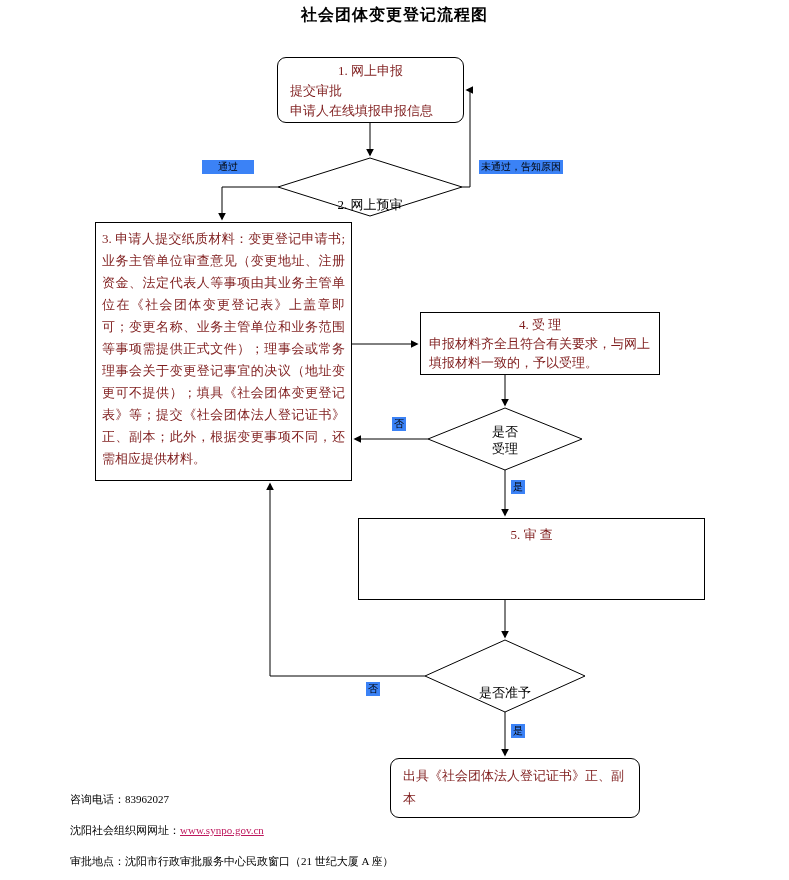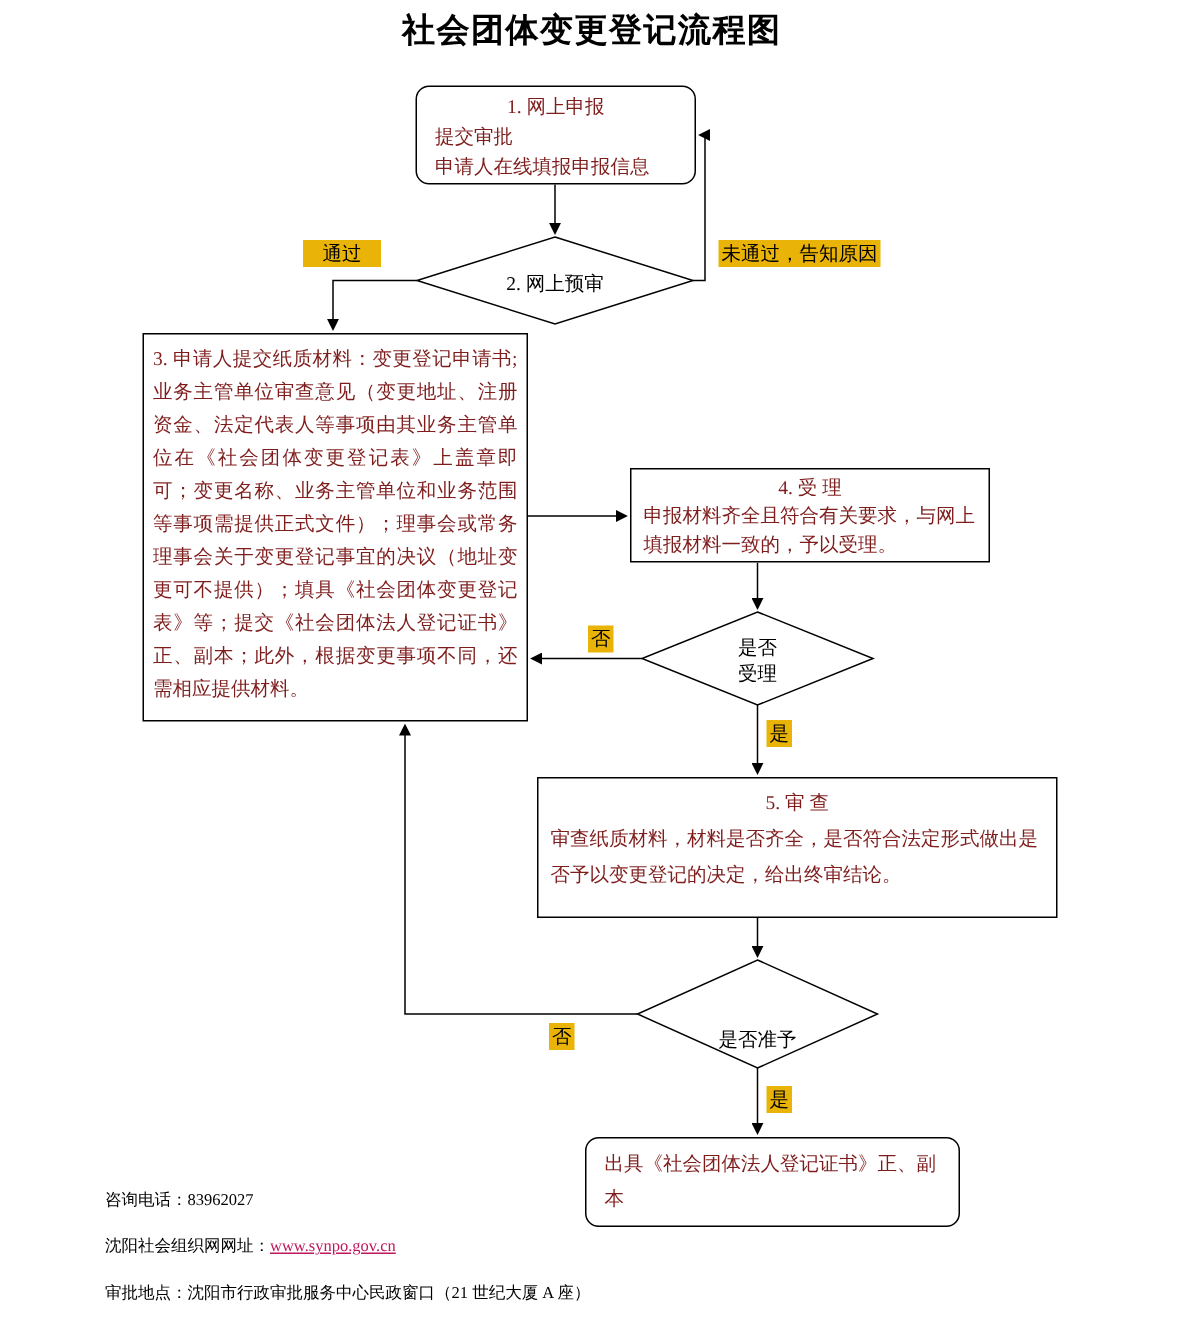--- a/index.html
+++ b/index.html
@@ -13,59 +13,59 @@
     width: 789px;
     height: 880px;
     background: #fff;
     overflow: hidden;
   }
   .title {
     position: absolute;
     top: 5px; left: 0;
     width: 100%;
     text-align: center;
-    font-size: 22px;
+    font-size: 16px;
     font-weight: bold;
     letter-spacing: 1px;
   }
   .svg-layer { position: absolute; left: 0; top: 0; }
   .node {
     position: absolute;
     border: 1px solid #000;
     background: #fff;
     font-size: 13px;
     color: #7f1d1d;
   }
   .rounded { border-radius: 9px; }
   .node .center-line { text-align: center; }
   .box1 { left: 277px; top: 57px; width: 187px; height: 66px; padding-top: 3px; line-height: 20px; }
   .box1 .indent { padding-left: 12px; }
   .box3 {
     left: 95px; top: 222px; width: 257px; height: 259px;
     padding: 5px 6px; line-height: 22px; text-align: justify;
   }
   .box4 { left: 420px; top: 312px; width: 240px; height: 63px; padding: 2px 8px; line-height: 19px; }
-  .box5 { left: 358px; top: 518px; width: 347px; height: 94px; padding: 4px 8px; line-height: 24px; }
+  .box5 { left: 358px; top: 518px; width: 347px; height: 82px; padding: 4px 8px; line-height: 24px; }
   .boxF { left: 390px; top: 758px; width: 250px; height: 60px; padding: 5px 12px; line-height: 23px; }
   .dtext {
     position: absolute;
     text-align: center;
     font-size: 13px;
     line-height: 17px;
     color: #000;
   }
-  .d2 { left: 290px; top: 180px; width: 160px; }
+  .d2 { left: 290px; top: 196px; width: 160px; }
   .dAccept { left: 455px; top: 423px; width: 100px; }
   .dApprove { left: 445px; top: 668px; width: 120px; margin-top: 16px; }
   .elabel {
     position: absolute;
-    font-size: 13px;
+    font-size: 10px;
     white-space: nowrap;
     color: #000;
-    background: #eab308;
+    background: #3b82f6;
     padding: 0 2px;
   }
   .lbl-pass { left: 202px; top: 160px; width: 52px; text-align: center; }
   .lbl-fail { left: 479px; top: 160px; }
   .lbl-accept-no { left: 392px; top: 417px; }
   .lbl-accept-yes { left: 511px; top: 480px; }
   .lbl-approve-no { left: 366px; top: 682px; }
   .lbl-approve-yes { left: 511px; top: 724px; }
   .footer-line {
     position: absolute;
@@ -128,21 +128,20 @@
     <div>申报材料齐全且符合有关要求，与网上填报材料一致的，予以受理。</div>
   </div>
 
   <div class="dtext dAccept">
     <div>是否</div>
     <div>受理</div>
   </div>
 
   <div class="node box5">
     <div class="center-line">5. 审  查</div>
-    <div>审查纸质材料，材料是否齐全，是否符合法定形式做出是否予以变更登记的决定，给出终审结论。</div>
   </div>
 
   <div class="dtext dApprove">是否准予</div>
 
   <div class="node boxF rounded">
     <span>出具《社会团体法人登记证书》正、副本</span>
   </div>
 
   <div class="elabel lbl-pass">通过</div>
   <div class="elabel lbl-fail">未通过，告知原因</div>

